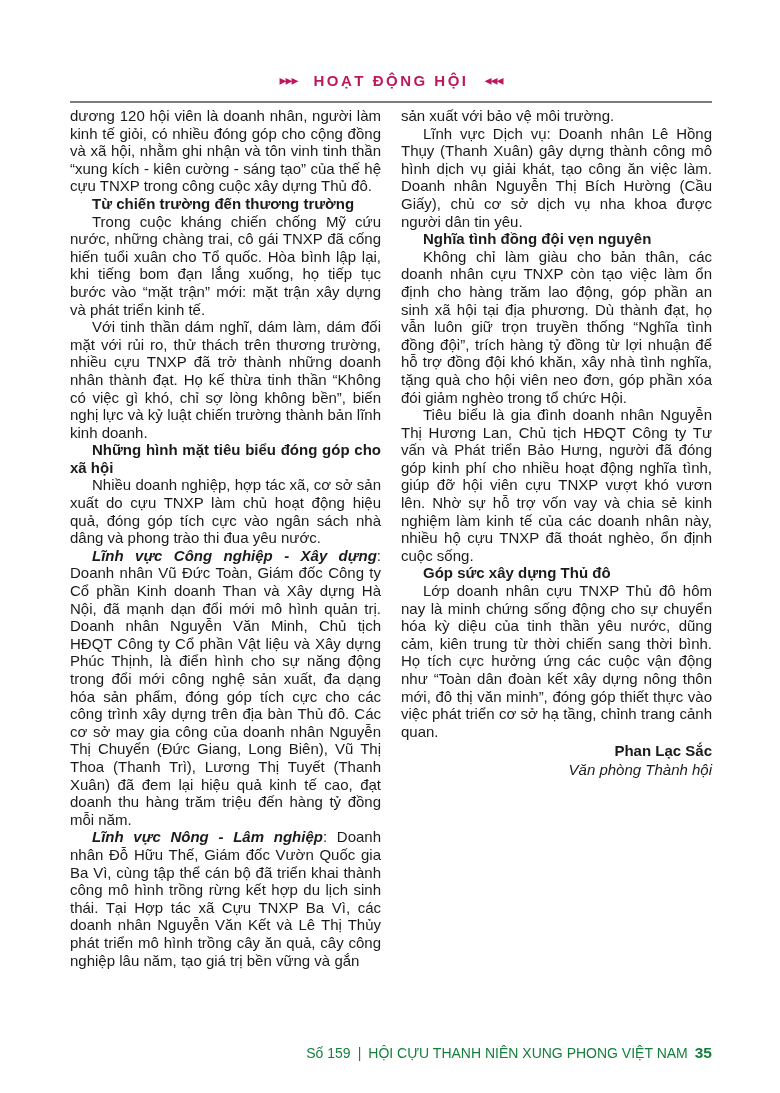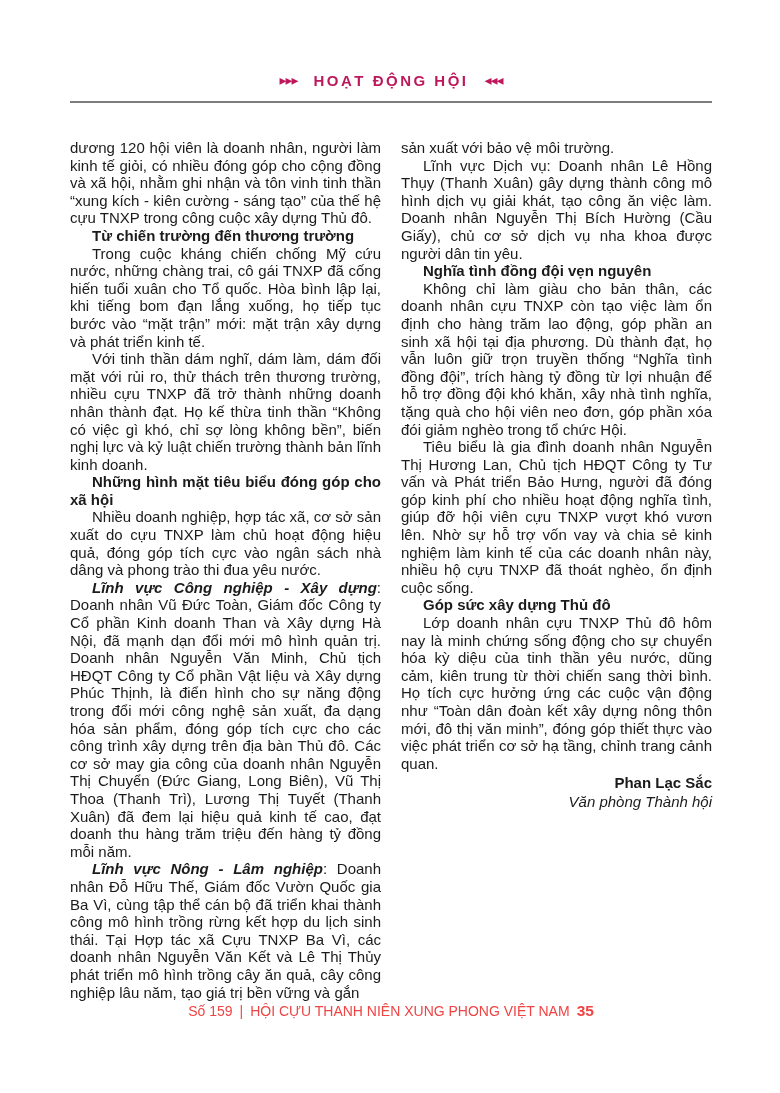--- a/index.html
+++ b/index.html
@@ -25,21 +25,21 @@
     font-size:14px;
     position:relative;top:-1px;
   }
   .header .header-title{margin:0 16px;}
   .header-rule{
     position:absolute;top:101px;left:70px;width:642px;
     border-top:2px solid #7d7d7d;height:0;
   }
   .columns{
     position:absolute;top:107px;left:70px;width:642px;
-    display:flex;gap:20px;margin-top:32px;
+    display:flex;gap:20px;
   }
   .col{width:311px;}
   .col p{
     margin:0;
     font-size:15px;
     line-height:17.6px;
     text-align:justify;
     text-indent:22px;
   }
   .col p.no-indent{text-indent:0;}
@@ -49,24 +49,24 @@
   .byline p{
     margin:0;
     text-align:right;
     font-size:15px;
     line-height:19px;
     text-indent:0;
   }
   .byline .author{font-weight:bold;}
   .byline .org{font-style:italic;text-align:right;}
   .footer{
-    position:absolute;top:1002px;left:70px;width:642px;
-    text-align:center;
+    position:absolute;top:1044px;left:70px;width:642px;
+    text-align:right;
     font-size:14px;
-    color:#ef4444;
+    color:#15803d;
     white-space:nowrap;
   }
   .footer .sep{padding:0 7px;font-weight:300;}
   .footer .pageno{font-weight:bold;font-size:15.5px;margin-left:7px;}
 </style>
 </head>
 <body>
 
 <div class="page">
 

